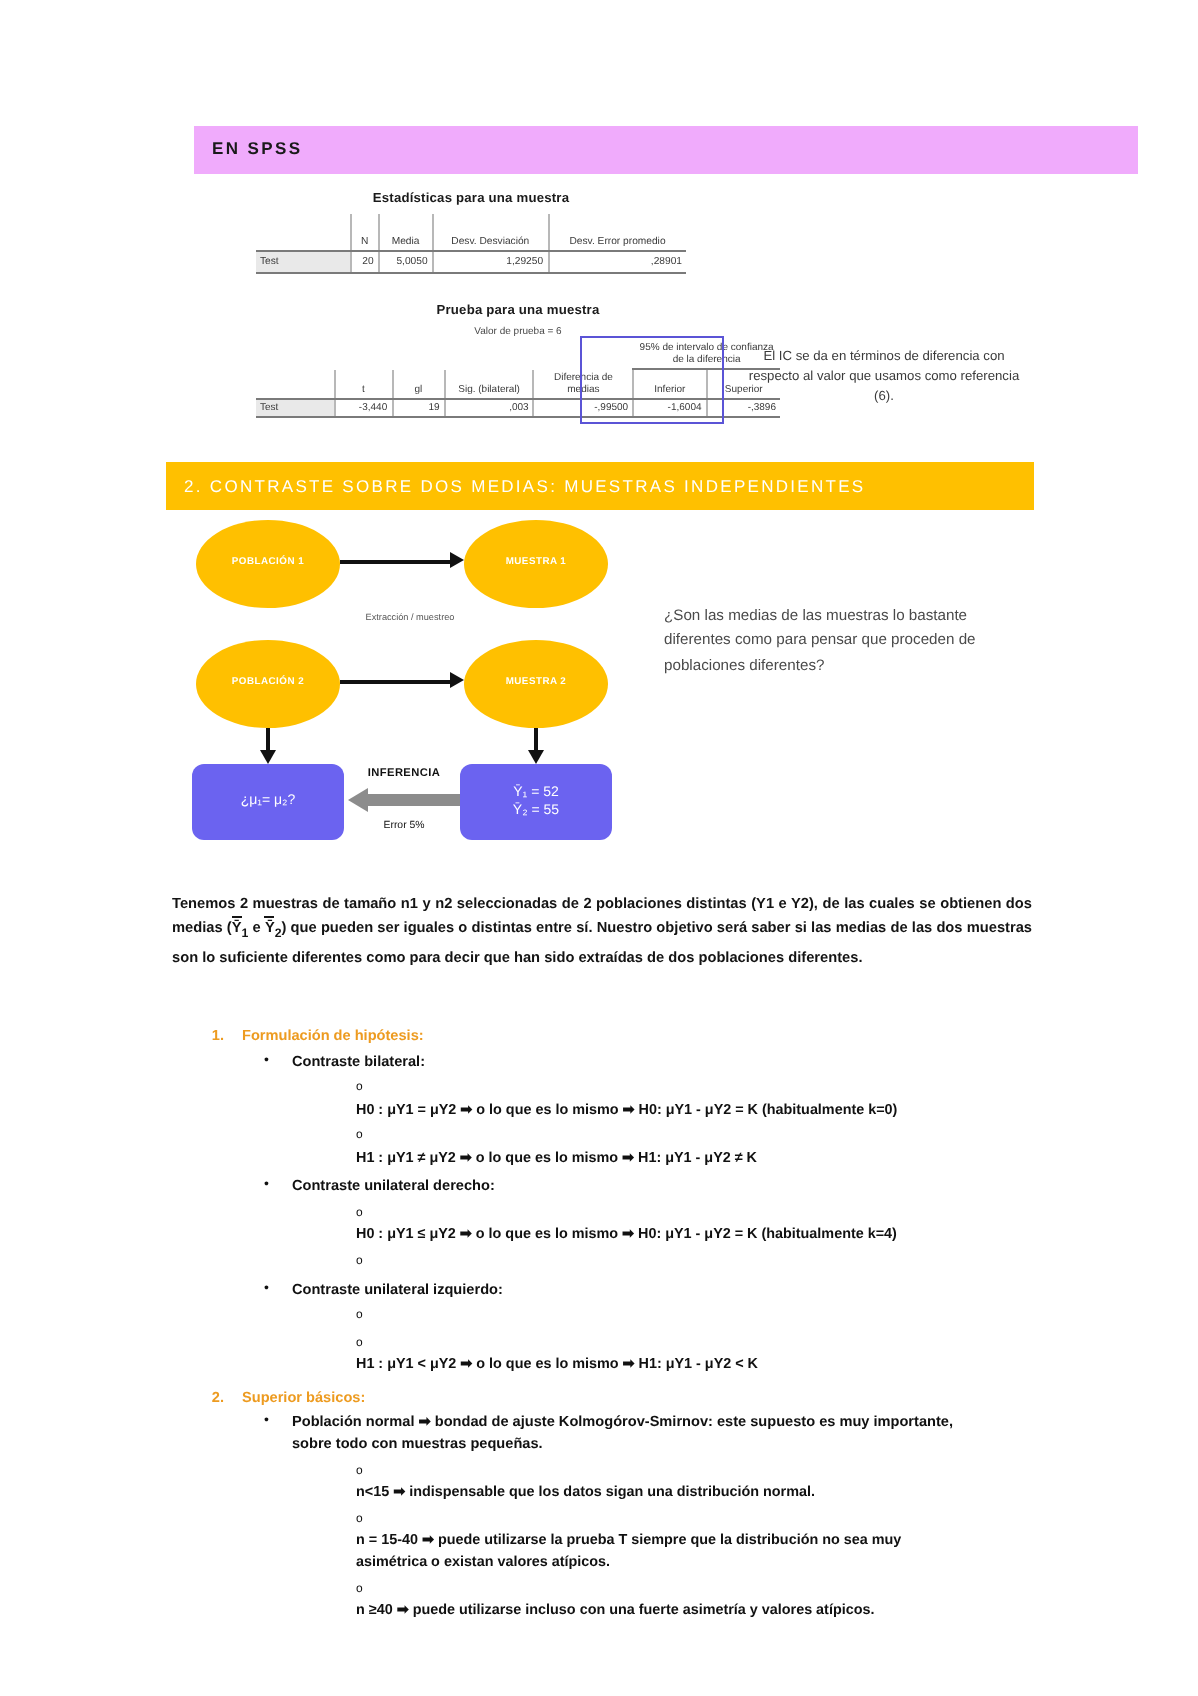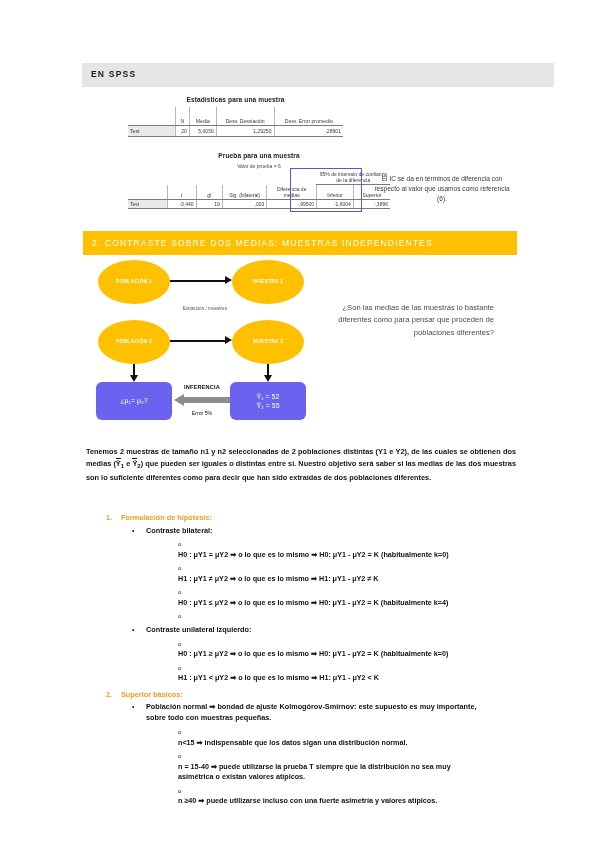--- a/index.html
+++ b/index.html
@@ -8,22 +8,22 @@
     background:#ffffff;
     font-family:"Liberation Sans", sans-serif;
     color:#111;
     overflow:hidden;
     position:relative;
   }
   .page{position:relative;width:599px;height:848px;}
 
   
   .bar-cream{
-    position:absolute;left:82px;top:63px;width:472px;height:24px;
-    background:#e5e5e5;
+    position:absolute;left:97px;top:63px;width:472px;height:24px;
+    background:#f0abfc;
   }
   .bar-cream .t{
     position:absolute;left:9px;top:6px;
     font-size:8.5px;font-weight:bold;letter-spacing:1.2px;color:#1a1a1a;
   }
   .bar-orange{
     position:absolute;left:83px;top:231px;width:434px;height:24px;
     background:#ffc000;
   }
   .bar-orange .t{
@@ -90,22 +90,22 @@
   }
   .ah-left-gray{
     position:absolute;width:0;height:0;
     border-top:6px solid transparent;border-bottom:6px solid transparent;
     border-right:10px solid #8c8c8c;
   }
   .lbl-extr{position:absolute;left:64px;top:48px;width:110px;text-align:center;font-size:4.6px;color:#555;}
   .lbl-infer{position:absolute;left:88px;top:126px;width:56px;text-align:center;font-size:5.6px;font-weight:bold;color:#111;letter-spacing:.2px;}
   .lbl-error{position:absolute;left:88px;top:152px;width:56px;text-align:center;font-size:5.2px;color:#111;}
   .question{
-    position:absolute;left:314px;top:302px;width:180px;
-    font-size:7.6px;line-height:1.62;color:#4a4a4a;text-align:right;
+    position:absolute;left:332px;top:302px;width:180px;
+    font-size:7.6px;line-height:1.62;color:#4a4a4a;text-align:left;
   }
 
   
   .para{
     position:absolute;left:86px;top:446px;width:430px;
     font-size:7.35px;line-height:1.68;color:#141414;text-align:justify;
     font-weight:bold;
   }
   .para .ovr{border-top:1px solid #141414;padding:0 0px;}
 
@@ -263,35 +263,38 @@
     </div>
     <div class="o-item">
       <div class="o-dot">o</div>
       <div class="o-txt">H0 : μY1 = μY2 ➡ o lo que es lo mismo ➡ H0: μY1 - μY2 = K (habitualmente k=0)</div>
     </div>
     <div class="o-item">
       <div class="o-dot">o</div>
       <div class="o-txt">H1 : μY1 ≠ μY2 ➡ o lo que es lo mismo ➡ H1: μY1 - μY2 ≠ K</div>
     </div>
 
+    <div class="b-item">
+      <div class="b-dot">•</div>
+      <div class="b-txt">Contraste unilateral derecho:</div>
+    </div>
     <div class="o-item">
       <div class="o-dot">o</div>
       <div class="o-txt">H0 : μY1 ≤ μY2 ➡ o lo que es lo mismo ➡ H0: μY1 - μY2 = K (habitualmente k=4)</div>
     </div>
     <div class="o-item">
       <div class="o-dot">o</div>
     </div>
 
     <div class="b-item">
       <div class="b-dot">•</div>
       <div class="b-txt">Contraste unilateral izquierdo:</div>
     </div>
     <div class="o-item">
       <div class="o-dot">o</div>
-      <div class="o-txt">H0 : μY1 ≥ μY2 ➡ o lo que es lo mismo ➡ H0: μY1 - μY2 = K (habitualmente k=0)</div>
     </div>
     <div class="o-item">
       <div class="o-dot">o</div>
       <div class="o-txt">H1 : μY1 &lt; μY2 ➡ o lo que es lo mismo ➡ H1: μY1 - μY2 &lt; K</div>
     </div>
 
     <div class="n-item" style="margin-top:6px;">
       <div class="n-num">2.</div>
       <div class="n-txt">Superior básicos:</div>
     </div>

